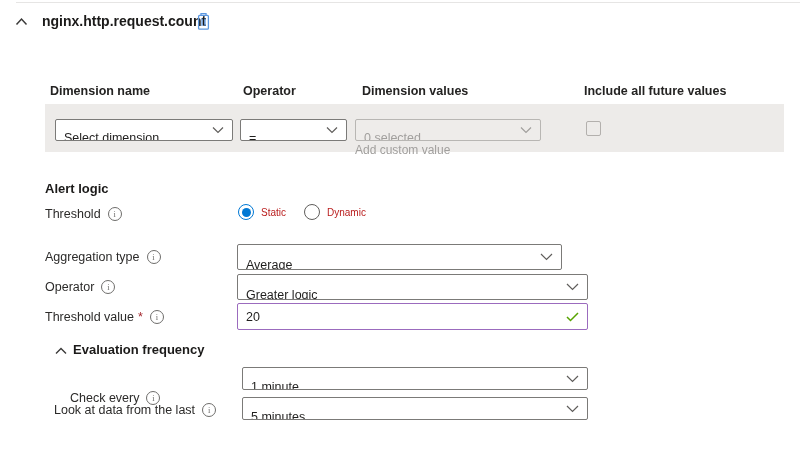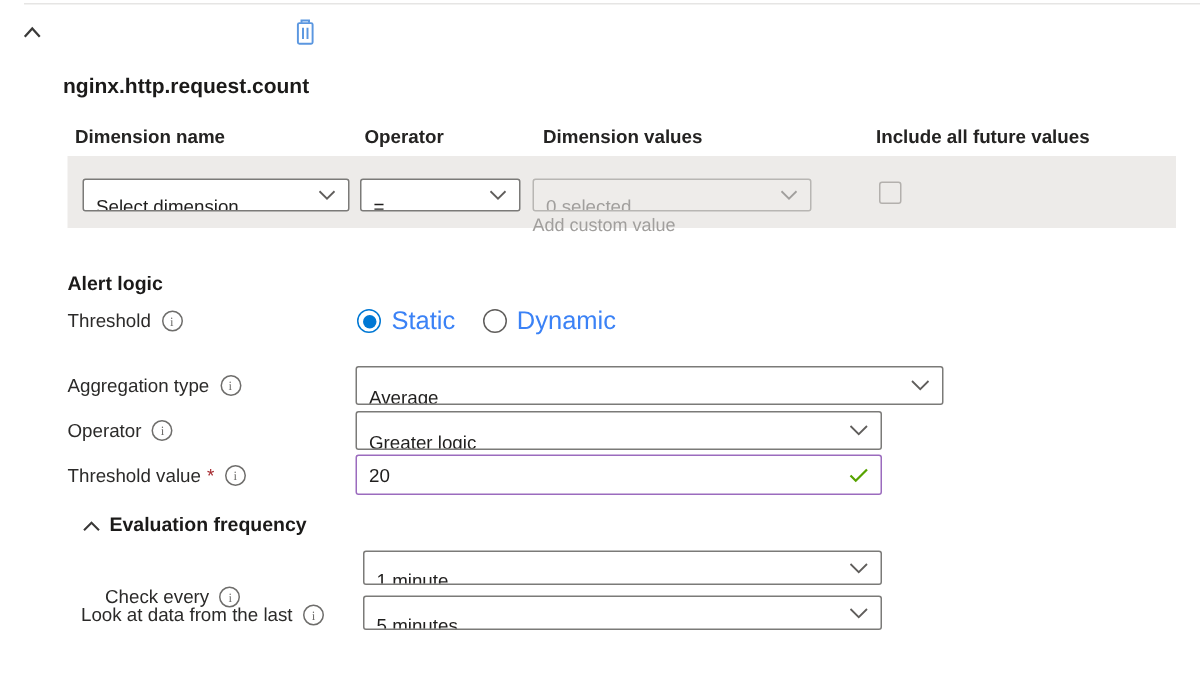--- a/index.html
+++ b/index.html
@@ -2,21 +2,21 @@
 <html><head>
 <meta charset="utf-8">
 <style>
   html,body{margin:0;padding:0;background:#fff;}
   .canvas{
     position:relative;width:800px;height:454px;background:#ffffff;overflow:hidden;
     font-family:"Liberation Sans","DejaVu Sans",sans-serif;color:#201f1e;
   }
   .abs{position:absolute;}
   .topline{position:absolute;top:2px;left:16px;right:0;height:1px;background:#e6e5e4;}
-  .metric-title{font-size:14px;font-weight:700;color:#1b1a19;margin-top:36px;}
+  .metric-title{font-size:14px;font-weight:700;color:#1b1a19;}
   .section-title{font-size:13px;font-weight:700;color:#1b1a19;}
   .col-header{font-size:12.5px;font-weight:700;color:#242322;}
   .label{font-size:12.5px;color:#2b2a29;display:flex;align-items:center;white-space:nowrap;}
   .info{
     width:12px;height:12px;border:1px solid #6e6d6b;border-radius:50%;
     display:inline-flex;align-items:center;justify-content:center;
     font-size:8.5px;line-height:1;color:#6e6d6b;margin-left:7px;flex:0 0 auto;
     font-family:"Liberation Serif","DejaVu Serif",serif;
   }
   .req{color:#a4262c;margin-left:4px;font-size:12.5px;}
@@ -32,21 +32,21 @@
   .checkbox{
     position:absolute;width:15px;height:15px;border:1px solid #b3b0ad;border-radius:2px;
     background:transparent;box-sizing:border-box;cursor:default;
   }
   .radio-group{display:flex;align-items:center;gap:18px;}
   .radio-opt{display:flex;align-items:center;gap:7px;cursor:pointer;}
   .radio{width:16px;height:16px;border-radius:50%;box-sizing:border-box;display:flex;align-items:center;justify-content:center;}
   .radio.on{border:1px solid #0078d4;}
   .radio.on .dot{width:9px;height:9px;border-radius:50%;background:#0078d4;}
   .radio.off{border:1px solid #605e5c;}
-  .radio-label{font-size:17px;color:#3b82f6;}
+  .radio-label{font-size:10px;color:#b91c1c;}
   .input-wrap{position:absolute;box-sizing:border-box;}
   .txt-input{
     width:100%;height:100%;box-sizing:border-box;border:1.5px solid #9b6bbe;border-radius:2px;
     padding:0 28px 0 8px;font-size:12.5px;color:#201f1e;outline:none;background:#fff;
     font-family:"Liberation Sans","DejaVu Sans",sans-serif;
   }
   .valid-check{position:absolute;right:9px;top:50%;transform:translateY(-50%);display:flex;}
   .icon-btn{background:none;border:none;padding:0;cursor:pointer;display:flex;align-items:center;}
   .chev-toggle{cursor:pointer;display:flex;align-items:center;}
 </style>
@@ -126,21 +126,21 @@
     <span class="radio-opt">
       <span class="radio off"></span>
       <span class="radio-label">Dynamic</span>
     </span>
   </div>
 
   <div class="abs label" style="left:45px;top:250px;">
     <span>Aggregation type</span>
     <span class="info">i</span>
   </div>
-  <div class="select" style="left:237px;top:244px;width:392px;height:26px;">
+  <div class="select" style="left:237px;top:244px;width:325px;height:26px;">
     <span>Average</span>
     <span class="chev">
       <svg width="13" height="9" viewBox="0 0 13 9">
           <path d="M1 1.5 L6.5 7 L12 1.5" fill="none" stroke="#605e5c" stroke-width="1.2"></path>
         </svg>
     </span>
   </div>
 
   <div class="abs label" style="left:45px;top:280px;">
     <span>Operator</span>

